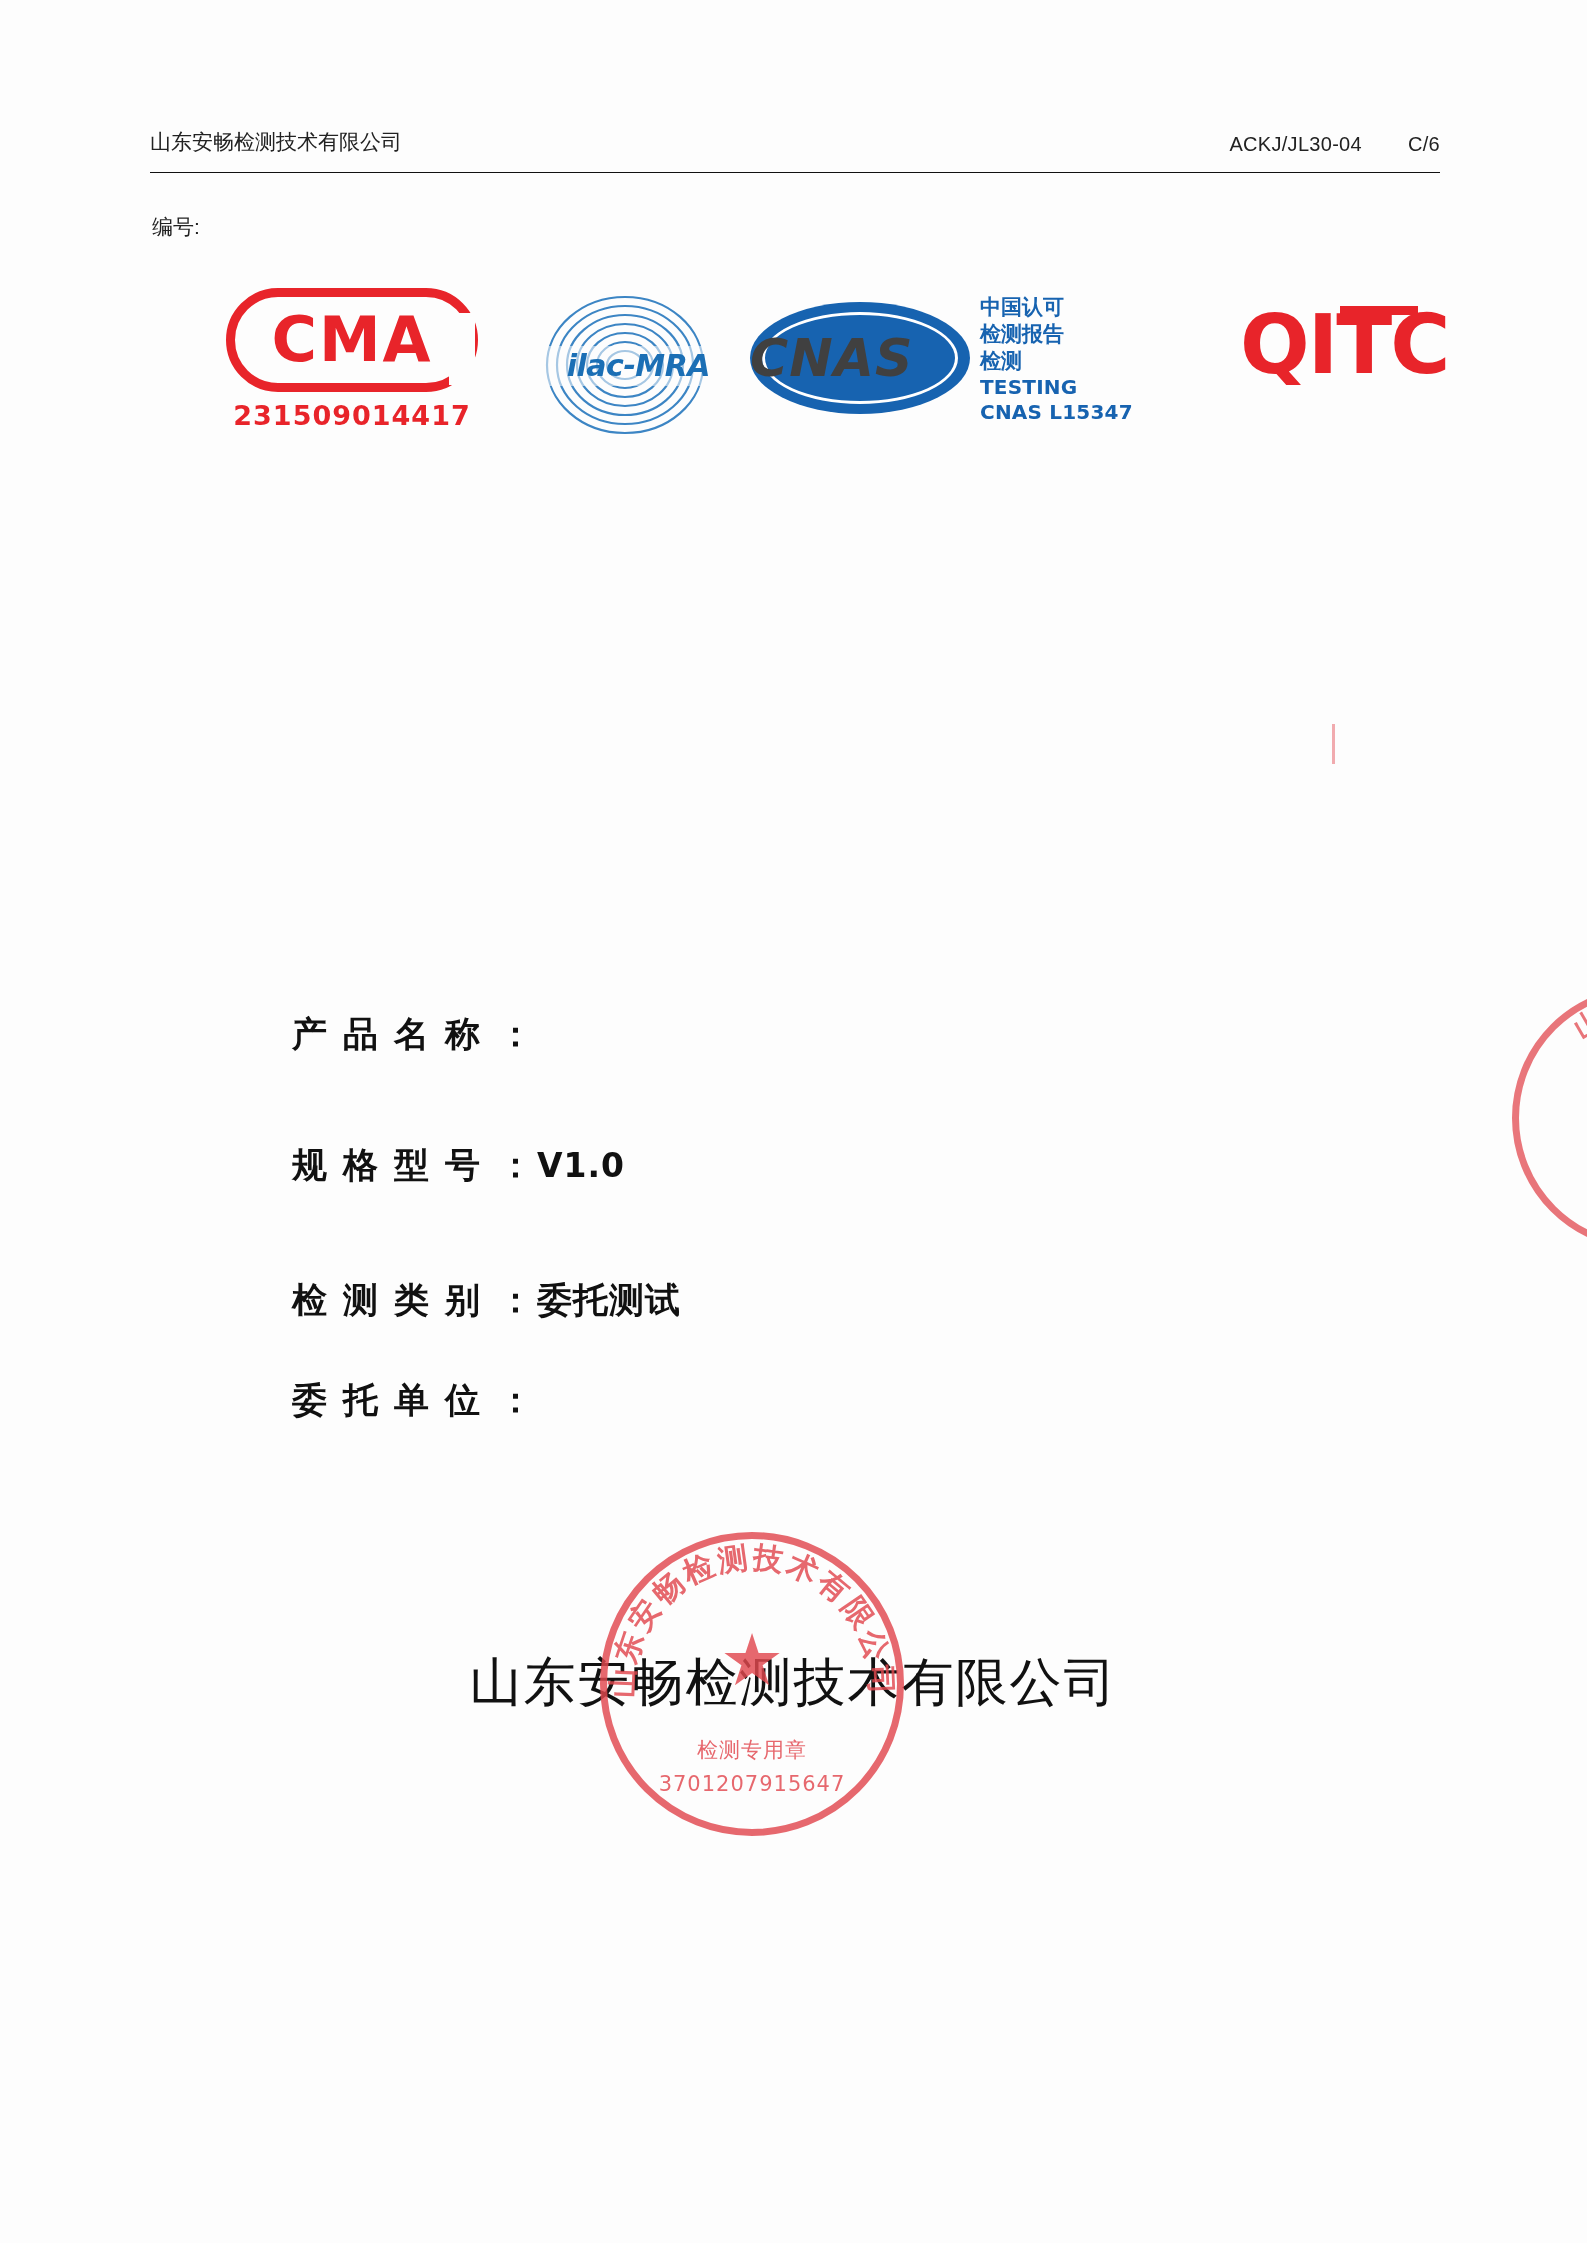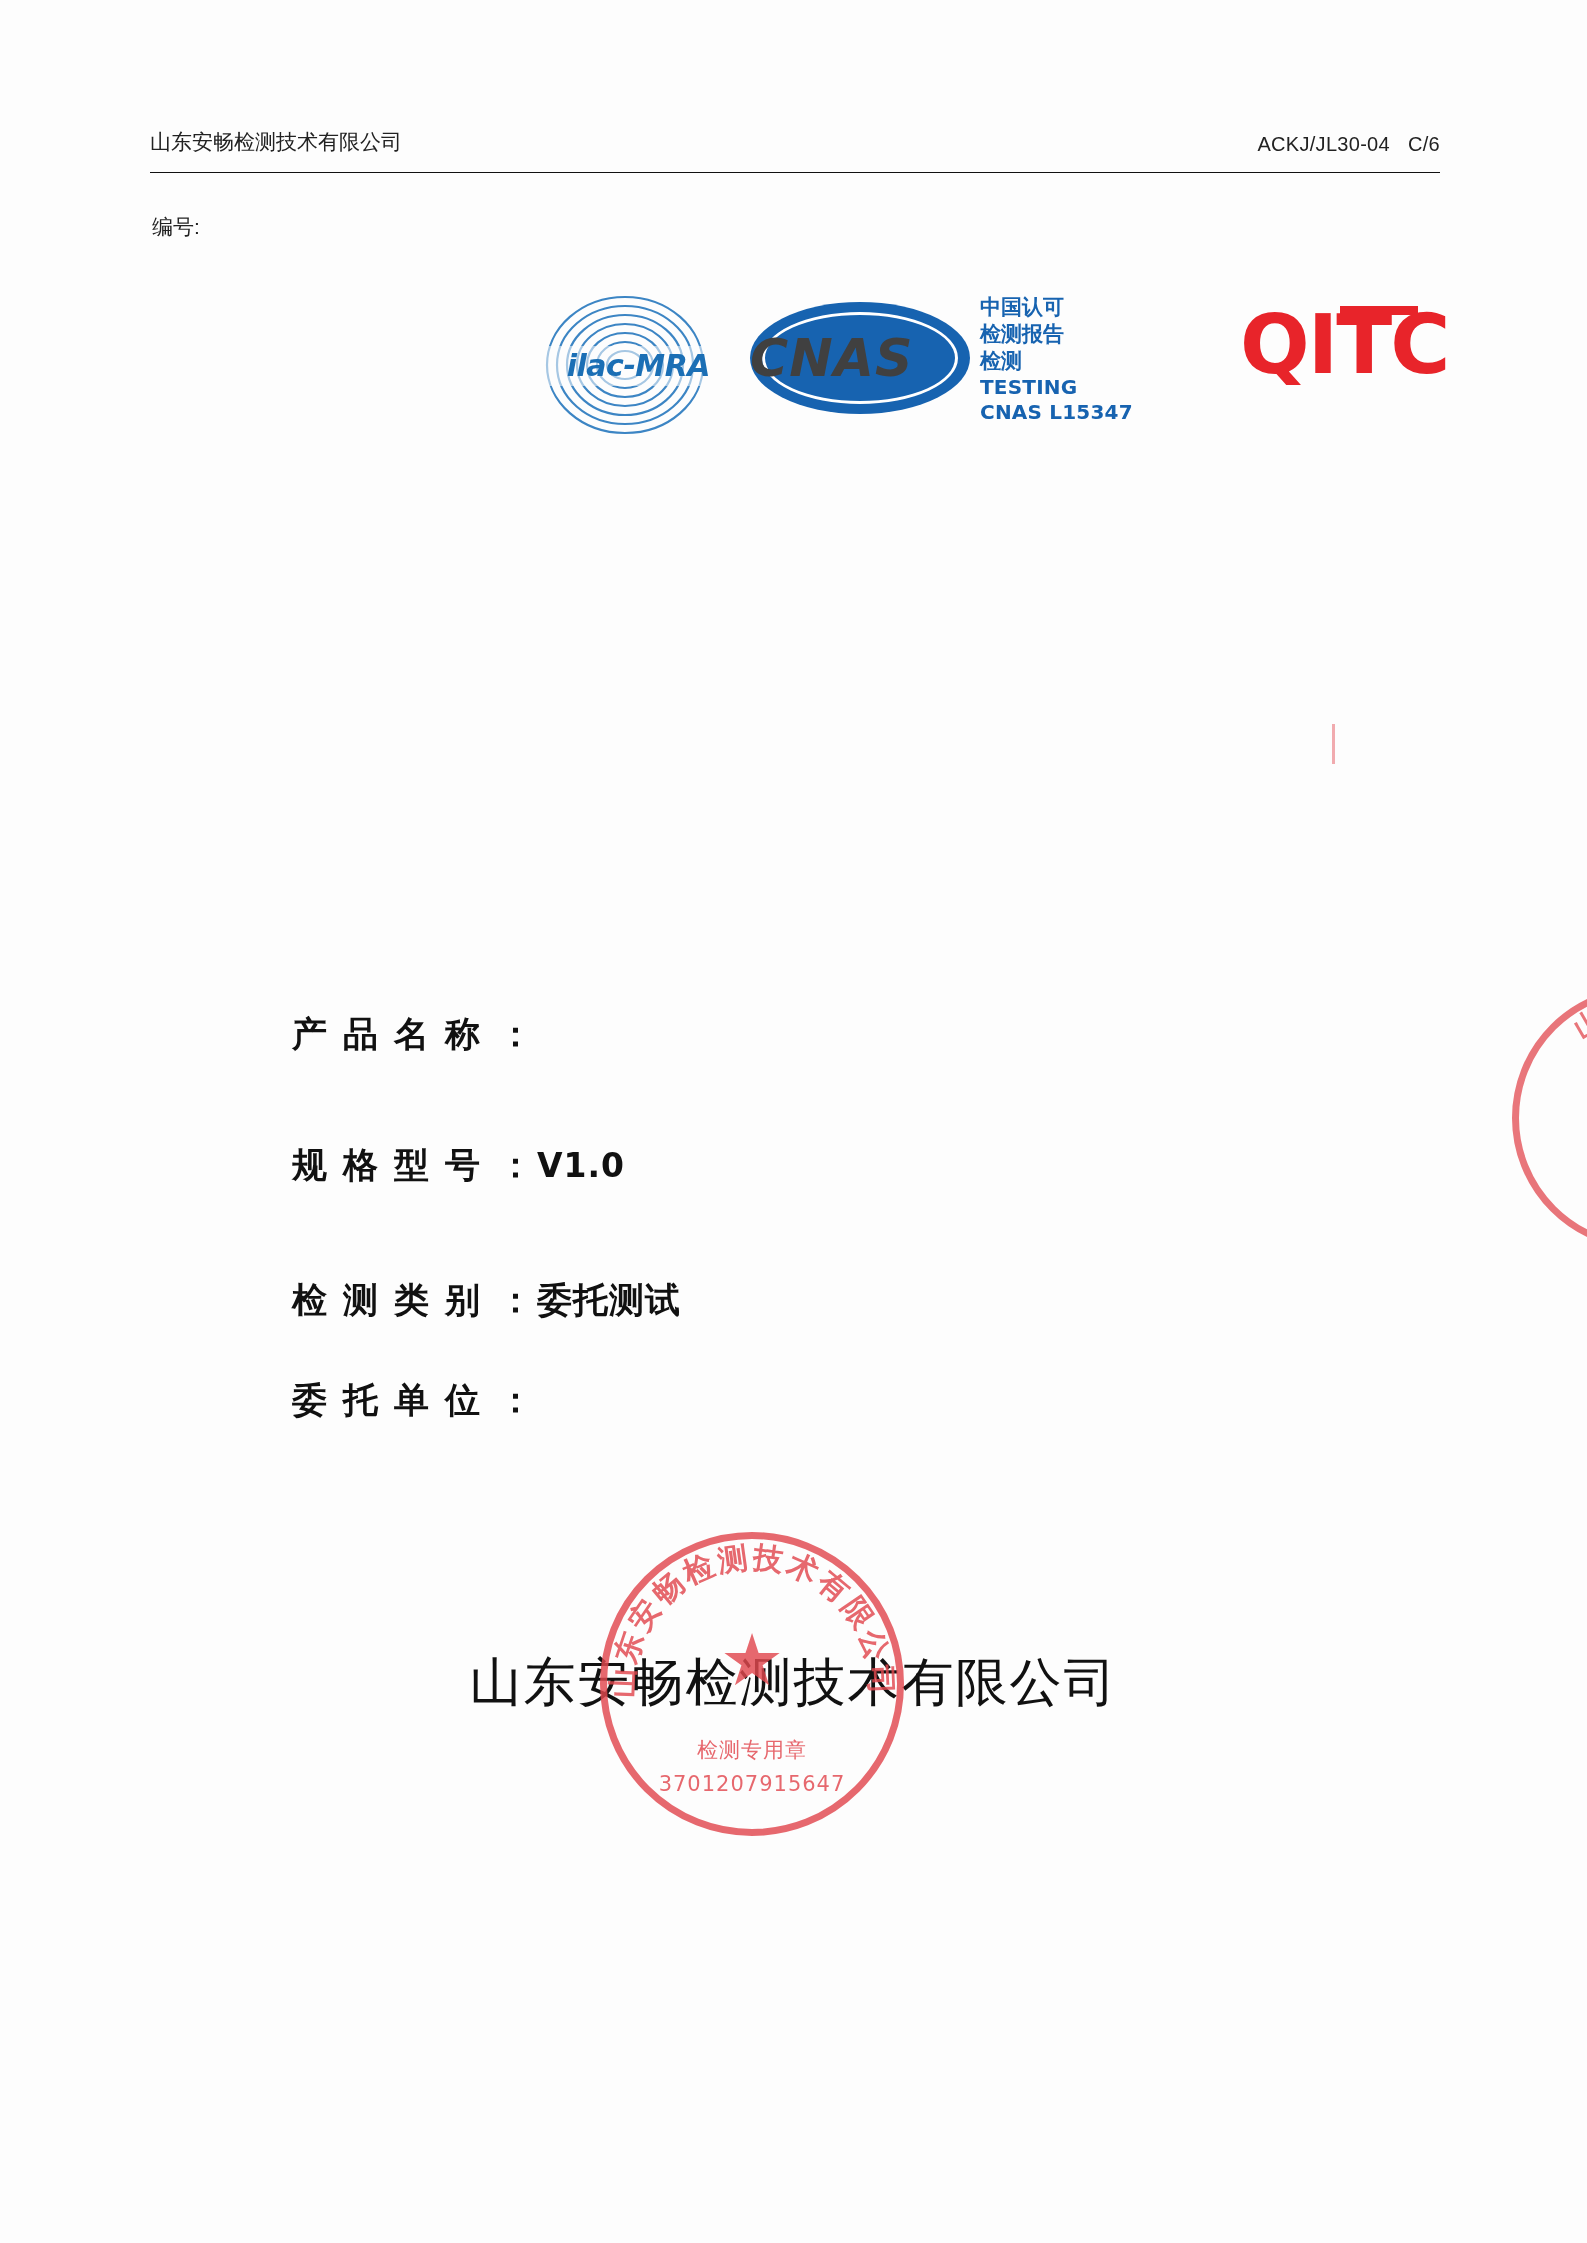--- a/index.html
+++ b/index.html
@@ -29,21 +29,21 @@
     top: 128px;
     width: 1290px;
     display: flex;
     justify-content: space-between;
     align-items: flex-end;
     font-size: 21px;
     color: #222;
   }
   .header-right {
     display: flex;
-    gap: 18px;
+    gap: 46px;
     font-size: 20px;
     letter-spacing: 0.3px;
   }
   .header-rule {
     position: absolute;
     left: 150px;
     top: 172px;
     width: 1290px;
     height: 1px;
     background: #111;
@@ -401,20 +401,27 @@
       <span>ACKJ/JL30-04</span>
       <span>C/6</span>
     </div>
   </div>
   <div class="header-rule"></div>
 
   <div class="serial-label">编号:</div>
 
   <div class="logo-strip">
 
+    <div class="cma">
+      <div class="cma-badge">
+        <div class="cma-gap"></div>
+      </div>
+      <div class="cma-text">CMA</div>
+      <div class="cma-num">231509014417</div>
+    </div>
 
     <div class="ilac">
       <svg class="ilac-rings" viewBox="0 0 170 150">
         <g fill="none" stroke="#3c85c4" stroke-width="2.2">
           <ellipse cx="85" cy="75" rx="78" ry="68"></ellipse>
           <ellipse cx="85" cy="75" rx="68" ry="59"></ellipse>
           <ellipse cx="85" cy="75" rx="58" ry="50"></ellipse>
           <ellipse cx="85" cy="75" rx="48" ry="41"></ellipse>
           <ellipse cx="85" cy="75" rx="38" ry="32"></ellipse>
           <ellipse cx="85" cy="75" rx="28" ry="23"></ellipse>

